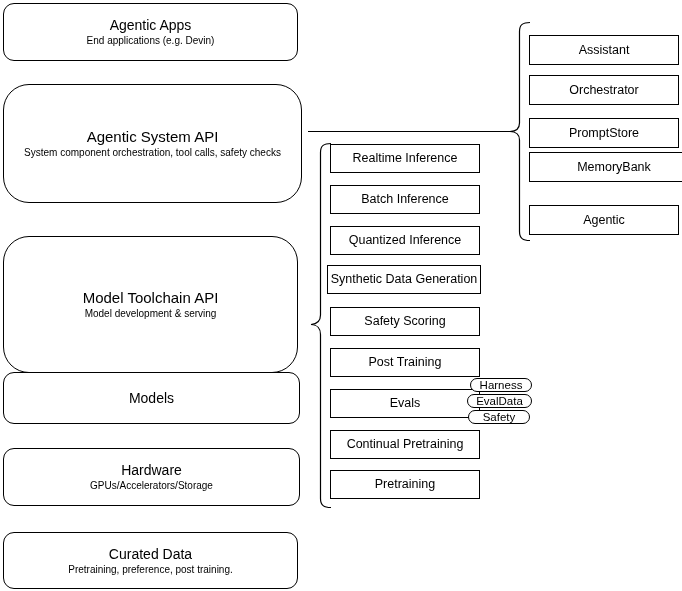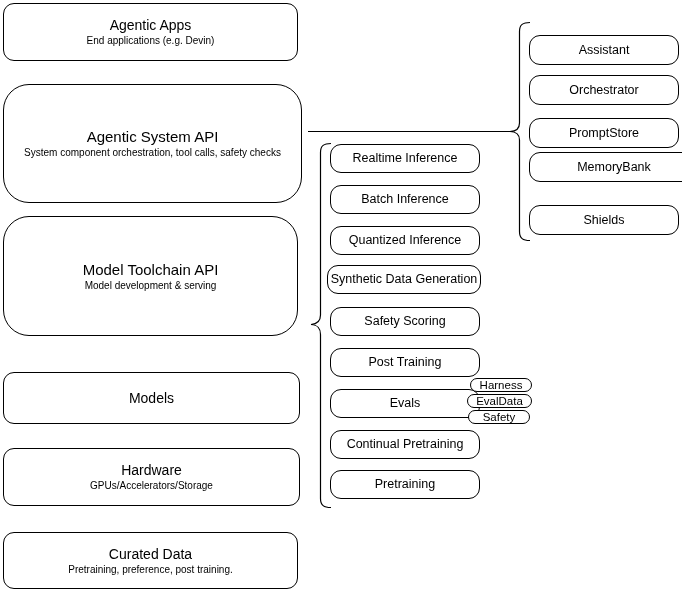--- a/index.html
+++ b/index.html
@@ -7,21 +7,21 @@
     position:relative;width:682px;height:591px;background:#ffffff;
     font-family:"Liberation Sans", sans-serif;color:#000;overflow:hidden;
   }
   .box{
     position:absolute;box-sizing:border-box;background:#ffffff;
     border:1px solid #000000;display:flex;flex-direction:column;
     align-items:center;justify-content:center;text-align:center;
   }
   .round-sm{border-radius:11px;}
   .round-lg{border-radius:26px;}
-  .round-xs{border-radius:11px;}
+  .round-xs{border-radius:0;}
   .title{font-size:14px;line-height:18px;white-space:nowrap;}
   .title-lg{font-size:15px;line-height:19px;white-space:nowrap;}
   .subtitle{font-size:10px;line-height:14px;white-space:nowrap;}
   .mlabel{font-size:12.5px;line-height:15px;white-space:nowrap;}
   .pill{
     position:absolute;box-sizing:border-box;background:#ffffff;
     border:1px solid #000000;border-radius:7px;display:flex;
     align-items:flex-end;justify-content:center;z-index:5;
   }
   .plabel{font-size:11.5px;line-height:12px;white-space:nowrap;}
@@ -49,21 +49,21 @@
   <div class="box round-sm" style="left:3px;top:3px;width:295px;height:58px">
     <div class="title">Agentic Apps</div>
     <div class="subtitle">End applications (e.g. Devin)</div>
   </div>
 
   <div class="box round-lg" style="left:3px;top:84px;width:299px;height:119px">
     <div class="title-lg">Agentic System API</div>
     <div class="subtitle">System component orchestration, tool calls, safety checks</div>
   </div>
 
-  <div class="box round-lg" style="left:3px;top:216px;width:295px;height:120px">
+  <div class="box round-lg" style="left:3px;top:236px;width:295px;height:137px">
     <div class="title-lg">Model Toolchain API</div>
     <div class="subtitle">Model development &amp; serving</div>
   </div>
 
   <div class="box round-sm" style="left:3px;top:372px;width:297px;height:52px">
     <div class="title">Models</div>
   </div>
 
   <div class="box round-sm" style="left:3px;top:448px;width:297px;height:58px">
     <div class="title">Hardware</div>
@@ -119,16 +119,16 @@
   <div class="box round-xs" style="left:529px;top:75px;width:150px;height:30px">
     <div class="mlabel">Orchestrator</div>
   </div>
   <div class="box round-xs" style="left:529px;top:118px;width:150px;height:30px">
     <div class="mlabel">PromptStore</div>
   </div>
   <div class="box round-xs" style="left:529px;top:152px;width:170px;height:30px">
     <div class="mlabel">MemoryBank</div>
   </div>
   <div class="box round-xs" style="left:529px;top:205px;width:150px;height:30px">
-    <div class="mlabel">Shields</div>
+    <div class="mlabel">Agentic</div>
   </div>
 
 </div>
 
 </body></html>

